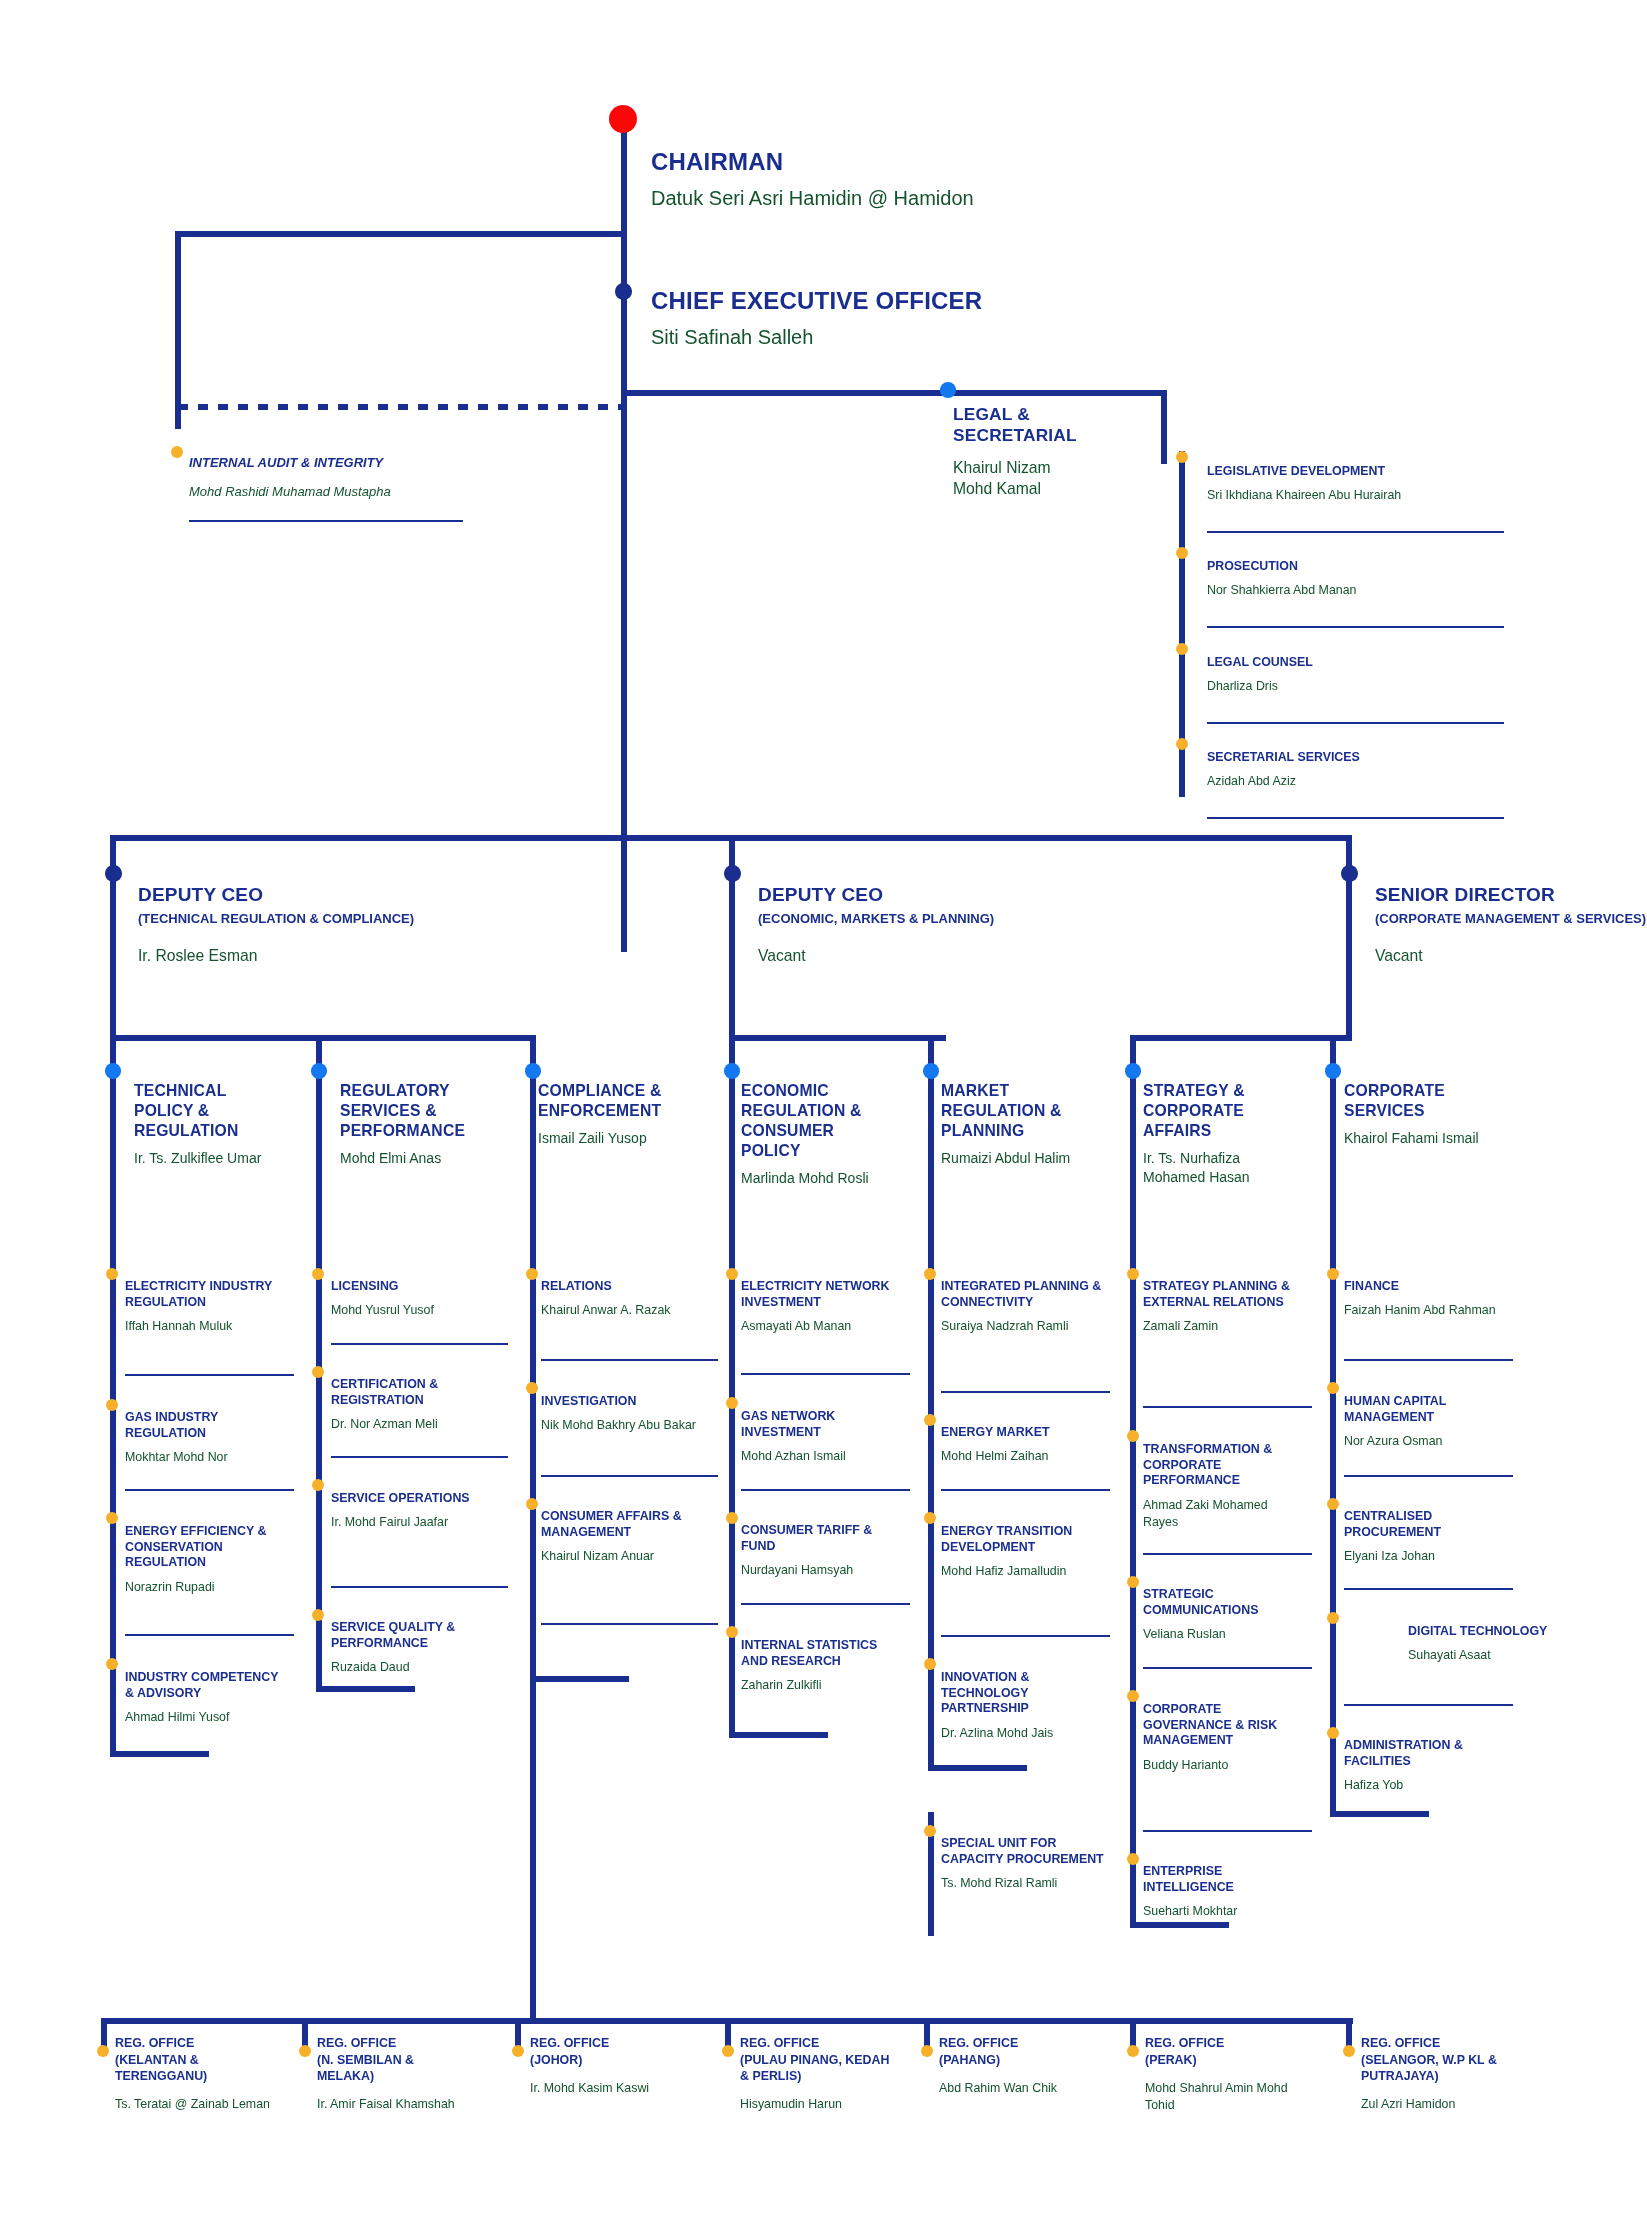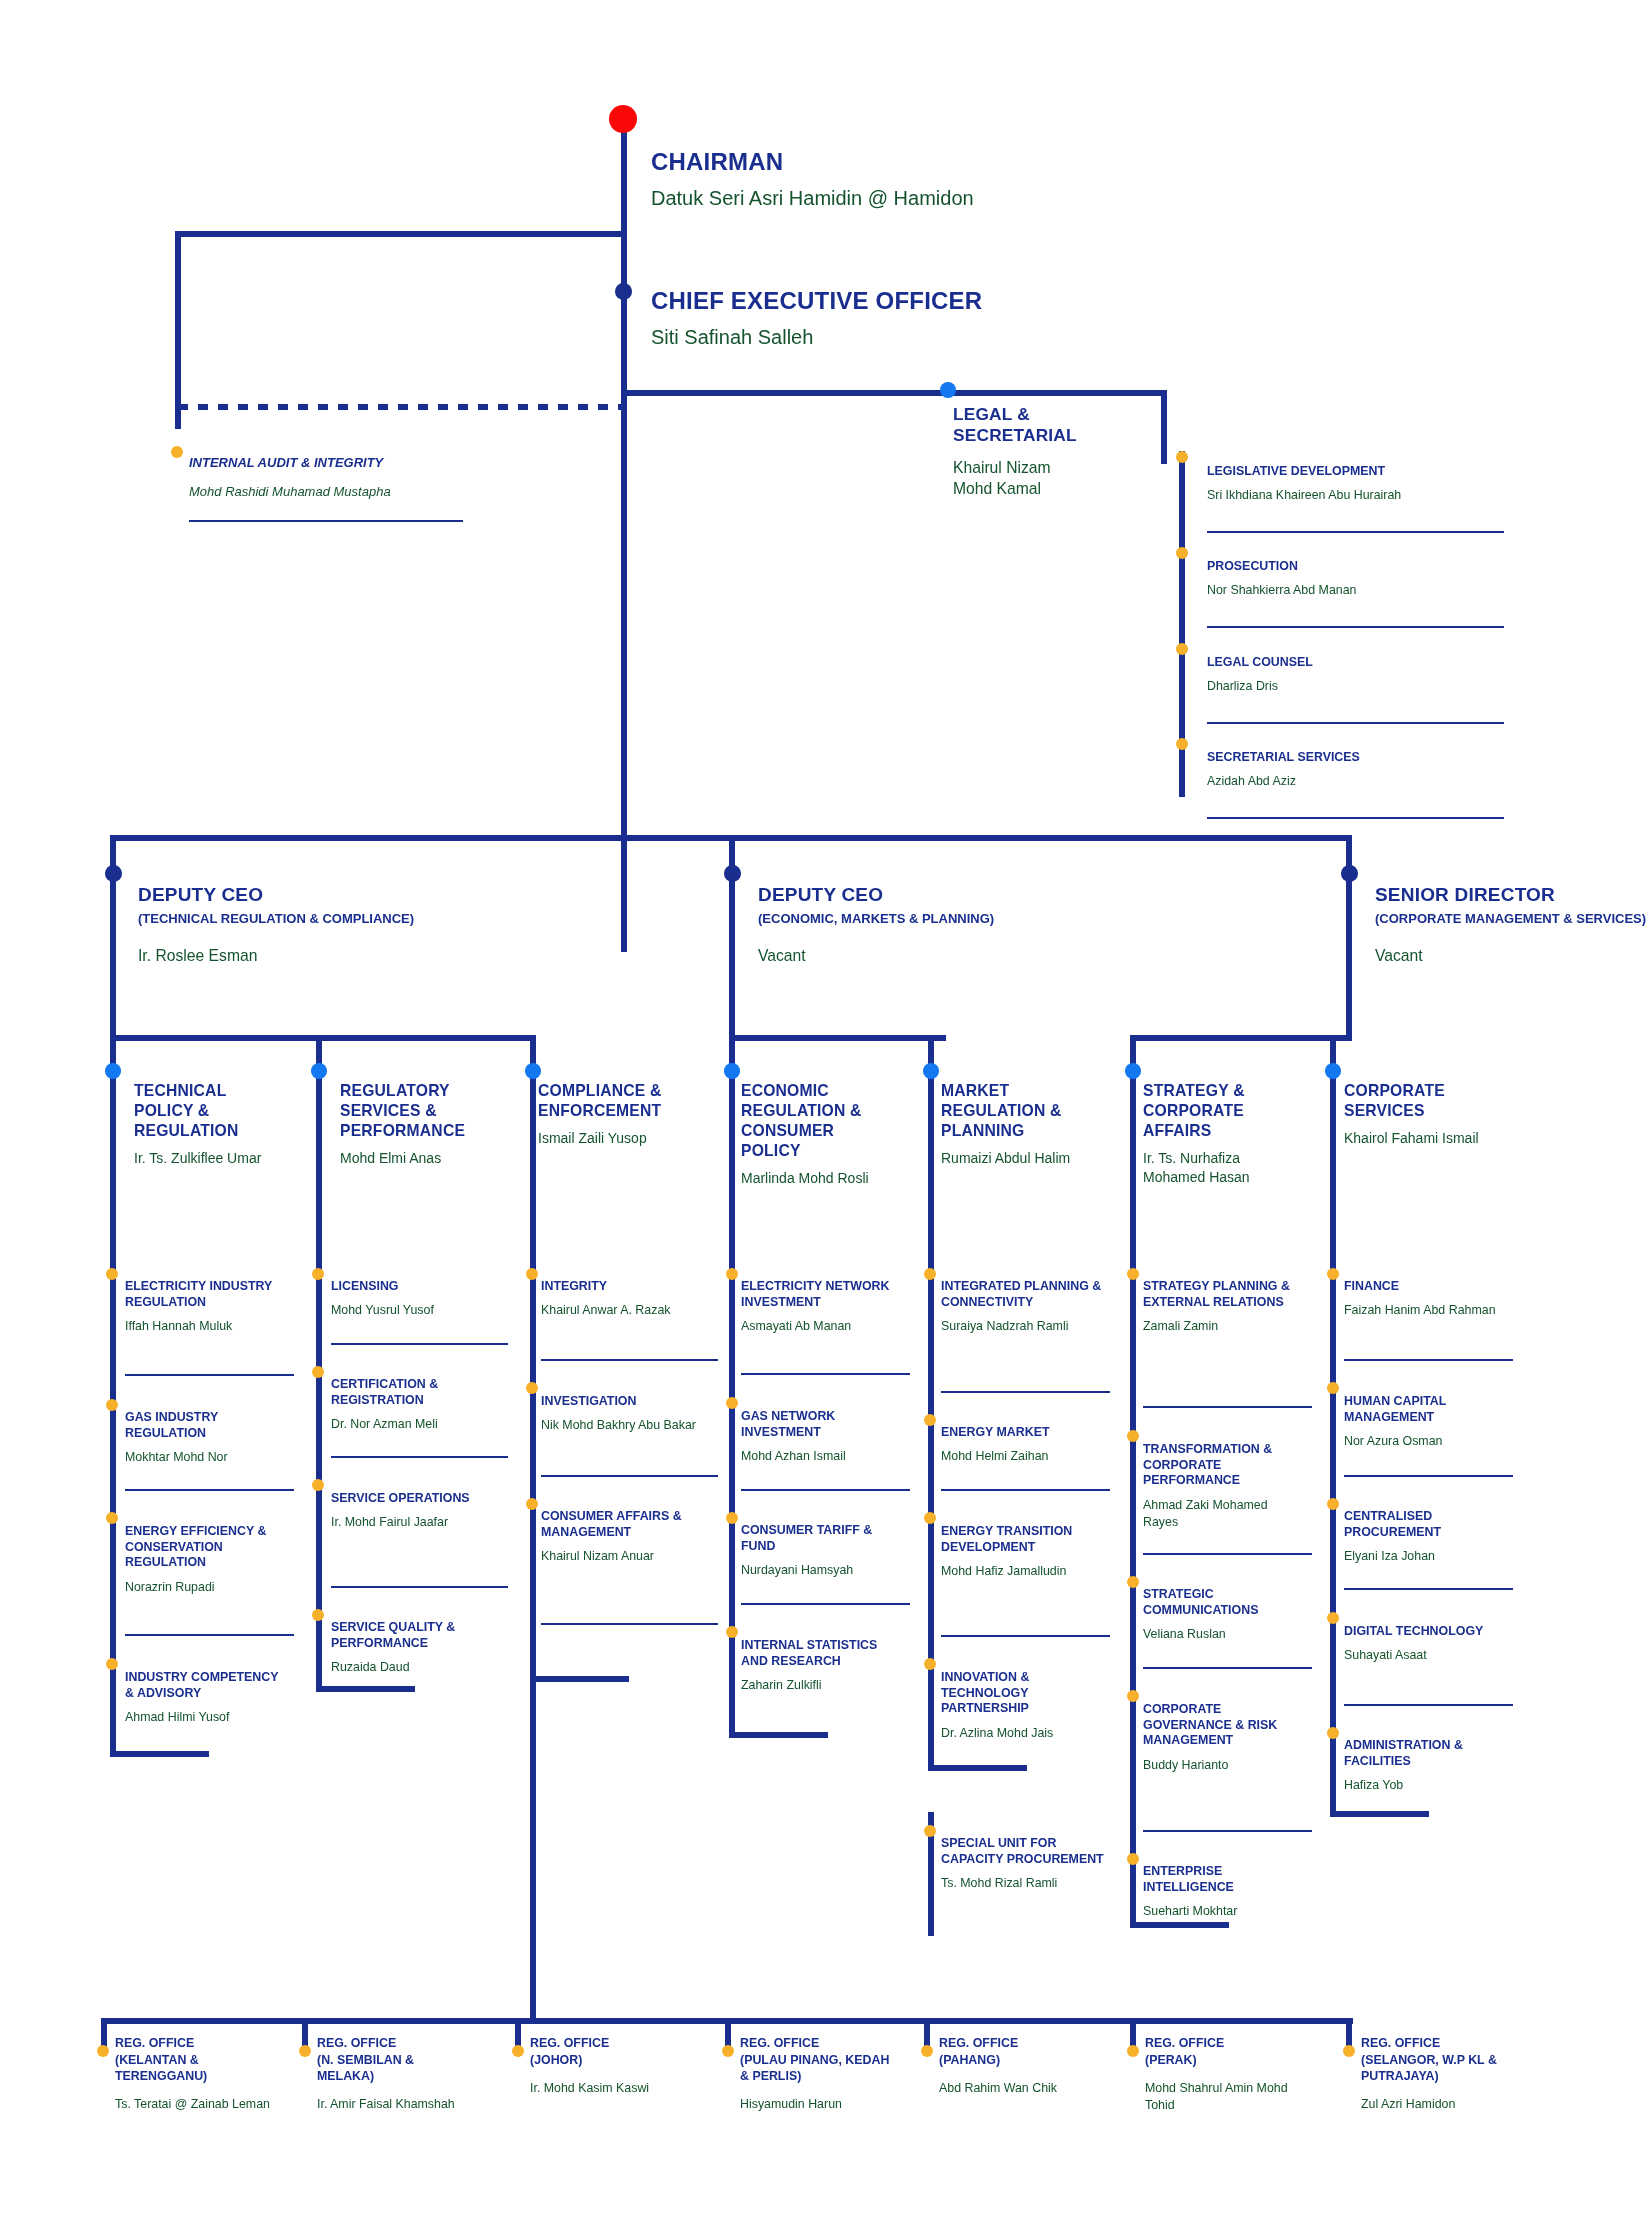--- a/index.html
+++ b/index.html
@@ -326,21 +326,21 @@
   </div>
 
   <div class="dot dot-blue" style="left:525px; top:1063px;"></div>
   <div class="node" style="left:538px; top:1081px; width:165px;">
     <div class="t-role div-role">COMPLIANCE &amp; ENFORCEMENT</div>
     <div class="t-name div-name">Ismail Zaili Yusop</div>
   </div>
 
   <div class="dot dot-amber" style="left:526px; top:1268px;"></div>
   <div class="node" style="left:541px; top:1279px; width:165px;">
-    <div class="t-sub sec-role">INTEGRITY</div>
+    <div class="t-sub sec-role">RELATIONS</div>
     <div class="t-name sec-name">Khairul Anwar A. Razak</div>
   </div>
   <div class="rule" style="left:541px; top:1359px; width:177px;"></div>
 
   <div class="dot dot-amber" style="left:526px; top:1382px;"></div>
   <div class="node" style="left:541px; top:1394px; width:165px;">
     <div class="t-sub sec-role">INVESTIGATION</div>
     <div class="t-name sec-name">Nik Mohd Bakhry Abu Bakar</div>
   </div>
   <div class="rule" style="left:541px; top:1475px; width:177px;"></div>
@@ -485,21 +485,21 @@
   <div class="rule" style="left:1344px; top:1475px; width:169px;"></div>
 
   <div class="dot dot-amber" style="left:1327px; top:1498px;"></div>
   <div class="node" style="left:1344px; top:1509px; width:165px;">
     <div class="t-sub sec-role">CENTRALISED PROCUREMENT</div>
     <div class="t-name sec-name">Elyani Iza Johan</div>
   </div>
   <div class="rule" style="left:1344px; top:1588px; width:169px;"></div>
 
   <div class="dot dot-amber" style="left:1327px; top:1612px;"></div>
-  <div class="node" style="left:1344px; top:1624px; width:165px;">
+  <div class="node" style="left:1408px; top:1624px; width:165px;">
     <div class="t-sub sec-role">DIGITAL TECHNOLOGY</div>
     <div class="t-name sec-name">Suhayati Asaat</div>
   </div>
   <div class="rule" style="left:1344px; top:1704px; width:169px;"></div>
 
   <div class="dot dot-amber" style="left:1327px; top:1727px;"></div>
   <div class="node" style="left:1344px; top:1738px; width:165px;">
     <div class="t-sub sec-role">ADMINISTRATION &amp; FACILITIES</div>
     <div class="t-name sec-name">Hafiza Yob</div>
   </div>

